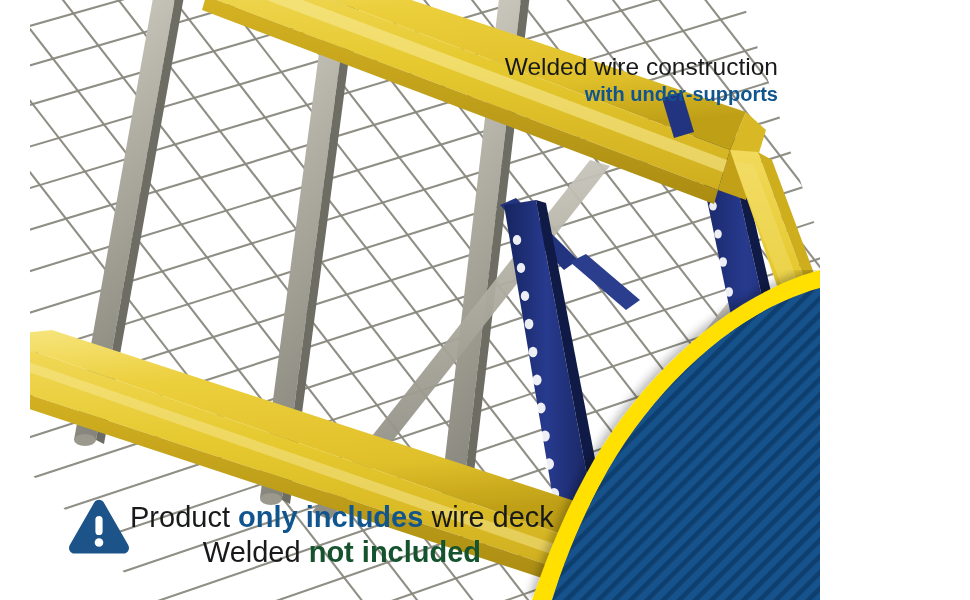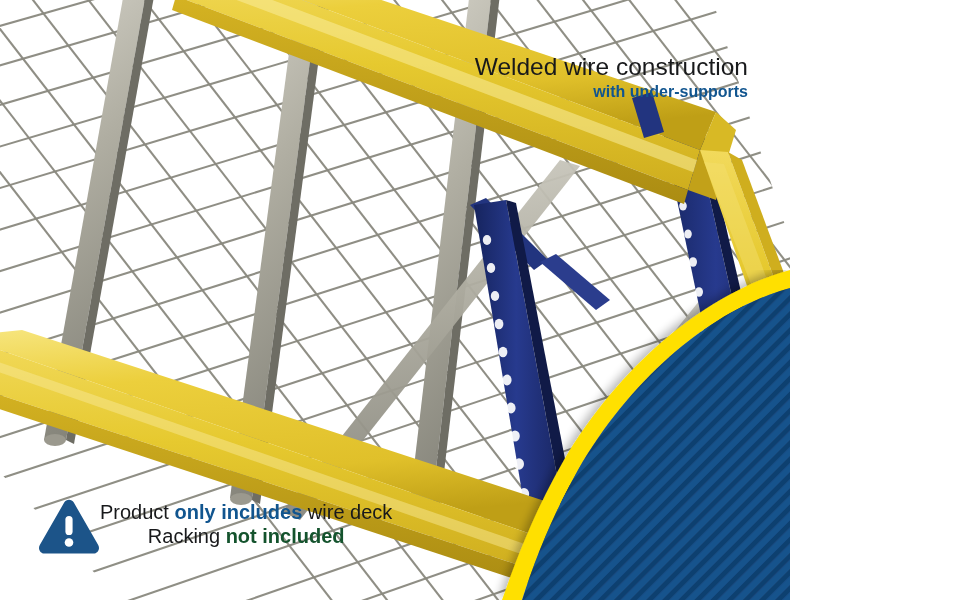--- a/index.html
+++ b/index.html
@@ -8,20 +8,21 @@
   }
   body {
     font-family: "Liberation Sans", sans-serif;
   }
   #stage {
     position: relative;
     width: 790px;
     height: 600px;
     overflow: hidden;
     background: #ffffff;
+    margin-left: 30px;
   }
 
   
   #photo {
     position: absolute;
     left: 0; top: 0;
     width: 970px; height: 600px;
     overflow: hidden;
   }
   #photo svg { display: block; }
@@ -34,27 +35,27 @@
     white-space: nowrap;
   }
   .callout .b { font-weight: bold; }
 
   #callout-top {
     right: 42px;
     top: 52px;
     text-align: right;
     font-size: 24.5px;
   }
-  #callout-top .line2 { font-size: 16px; }
+  #callout-top .line2 { font-size: 20px; }
 
   #callout-bottom {
     left: 100px;
     top: 500px;
     text-align: center;
-    font-size: 20px;
+    font-size: 29px;
   }
   #callout-bottom .line2 { display: block; }
 
   
   #bicep-icon {
     position: absolute;
     left: 798px;
     top: 146px;
     width: 92px;
     height: 88px;
@@ -337,21 +338,21 @@
         <path d="M 42,64 L 62,64 L 62,86 C 52,88 42,82 40,74 Z"></path>
       </g>
     </svg>
   </div>
 
   <div class="callout" id="callout-bottom">
     <div class="line1">
       <span>Product </span><span class="b" style="color:#11558f;">only includes</span><span> wire deck</span>
     </div>
     <div class="line2">
-      <span>Racking </span><span class="b" style="color:#14532d;">not included</span>
+      <span>Welded </span><span class="b" style="color:#14532d;">not included</span>
     </div>
   </div>
 
   <div id="warning-icon">
     <svg viewBox="0 0 66 62" width="66" height="62" xmlns="http://www.w3.org/2000/svg">
       <path d="M 28.2,5.5
                C 30.4,1.8 35.6,1.8 37.8,5.5
                L 62.2,48.0
                C 64.4,51.8 61.8,56.5 57.4,56.5
                L 8.6,56.5

